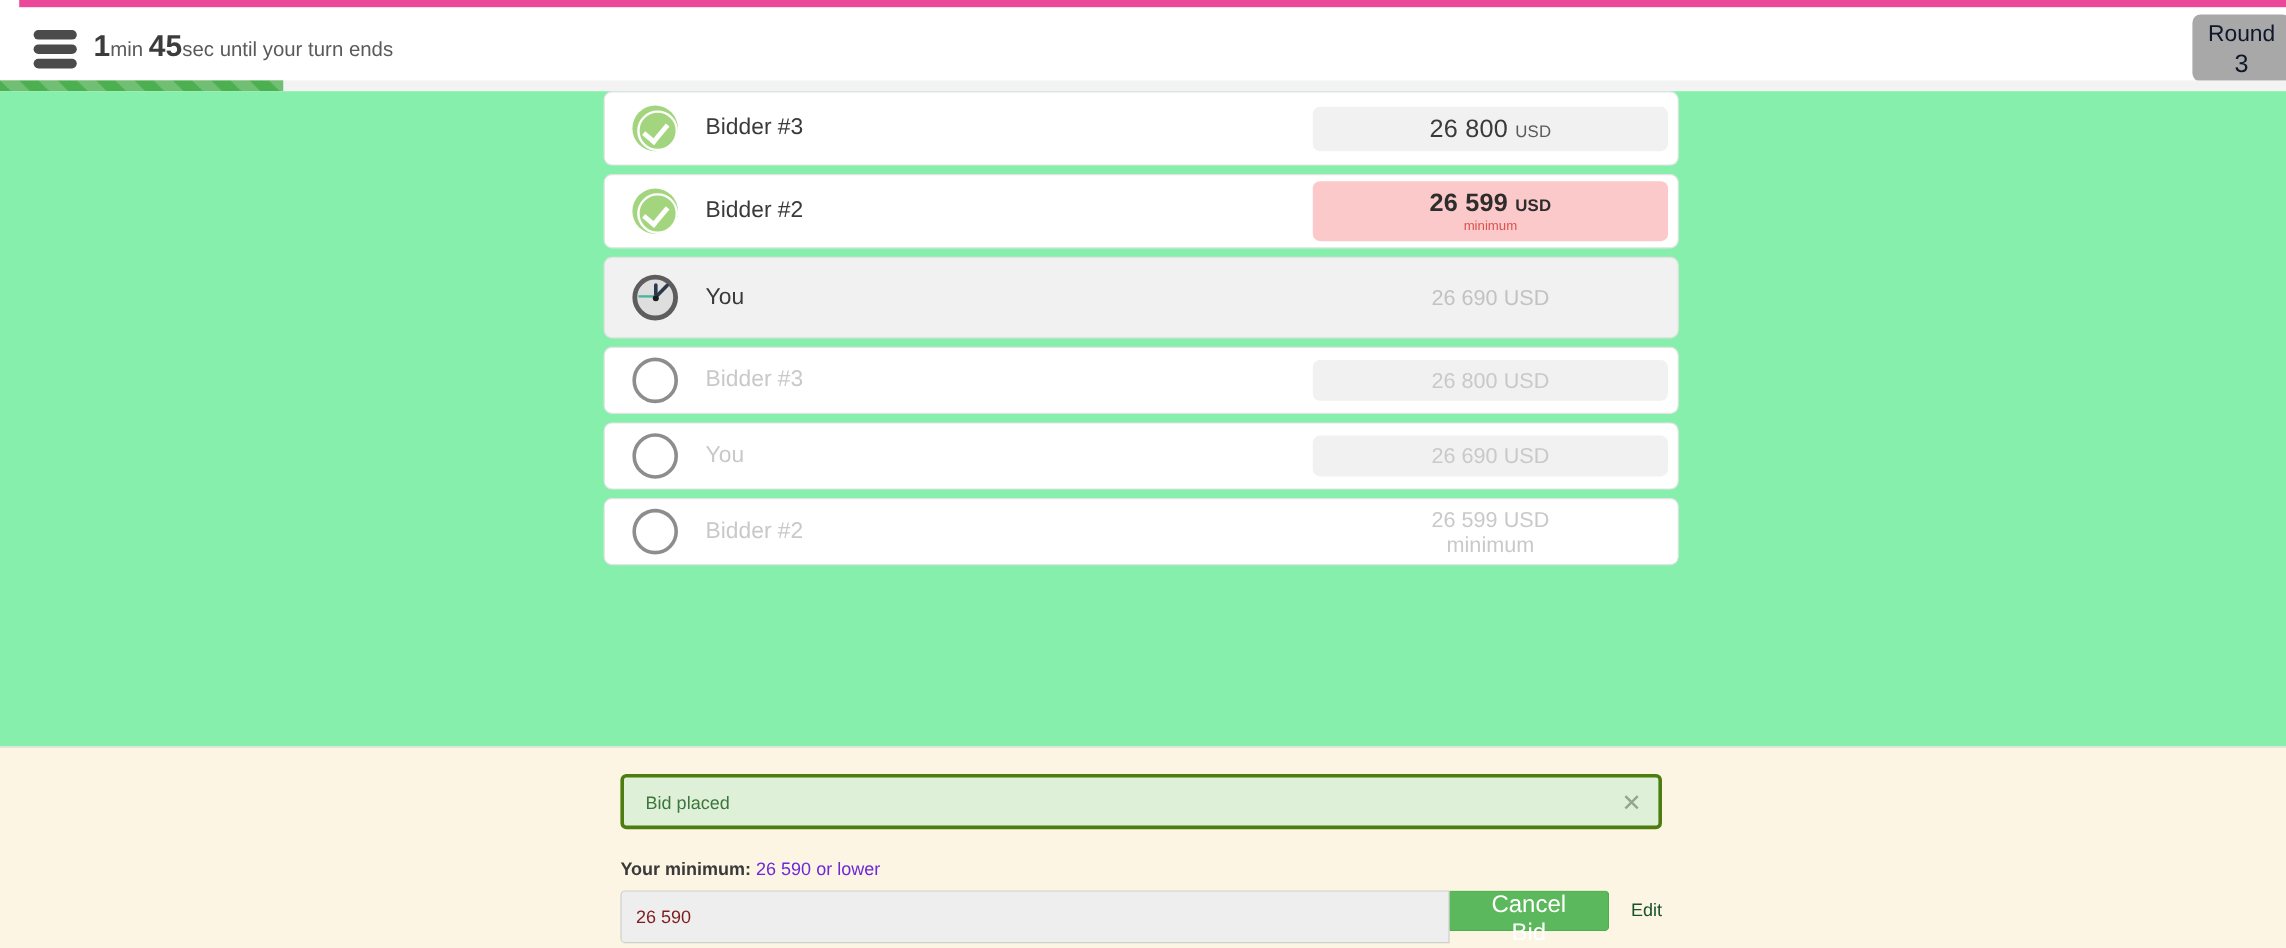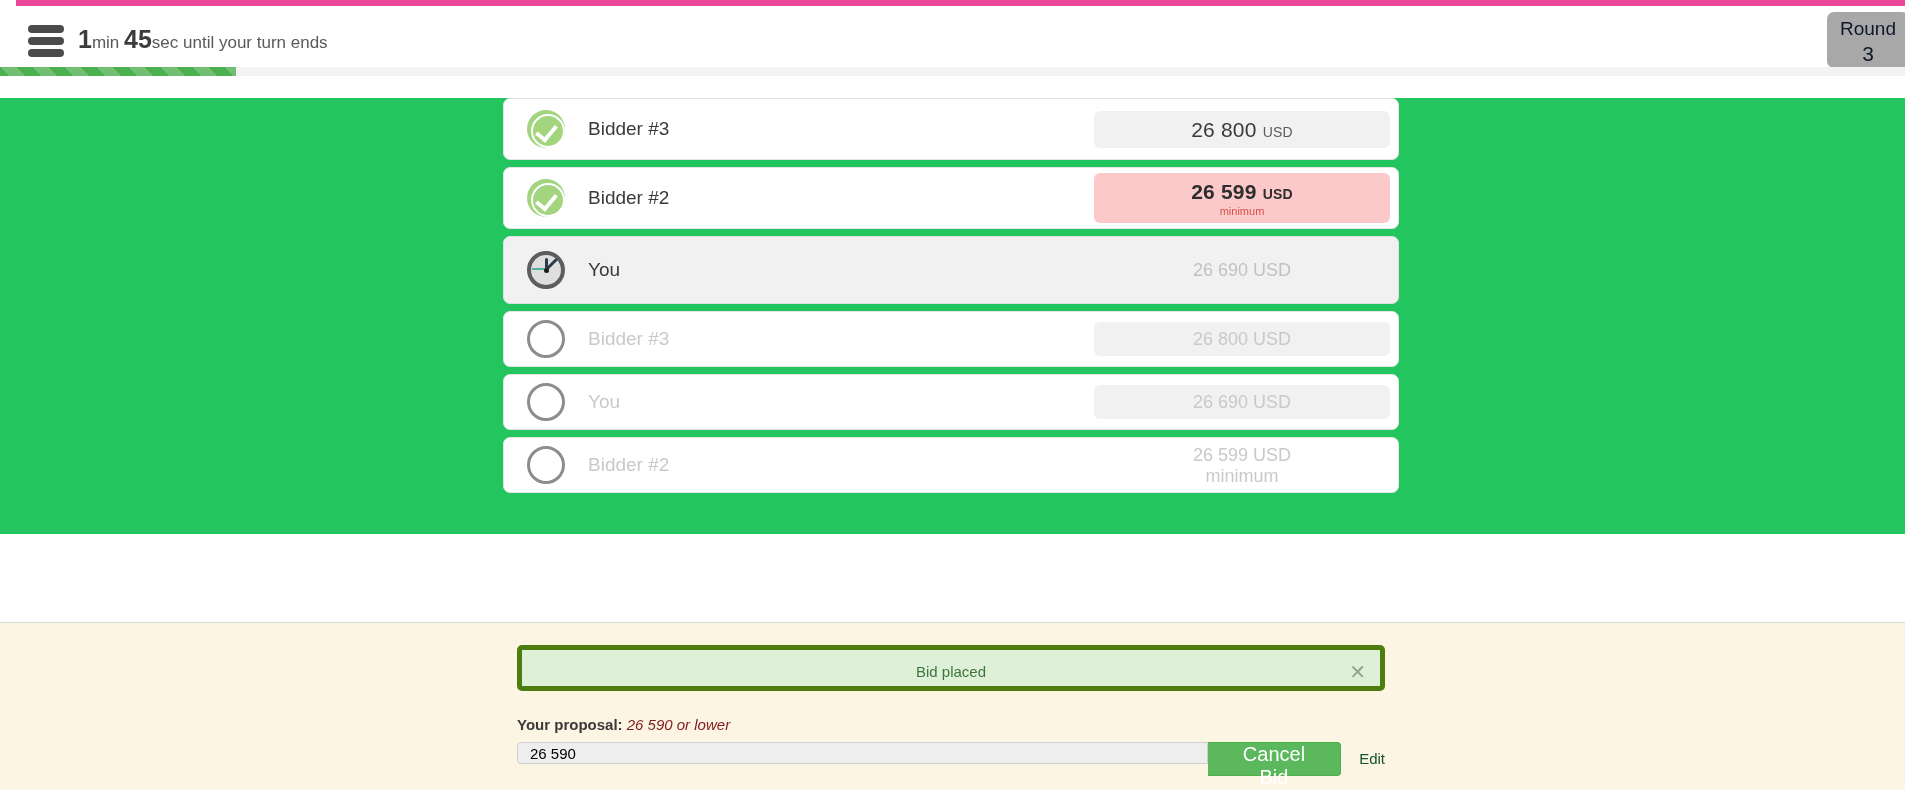--- a/index.html
+++ b/index.html
@@ -91,23 +91,22 @@
       transparent 50%, rgba(255,255,255,.20) 50%,
       rgba(255,255,255,.20) 75%, transparent 75%, transparent);
     background-size: 32px 32px;
   }
 
   
   .main {
     position: absolute;
     top: 76px; left: 0;
     width: 1905px;
-    height: 436px;
-    background: #22c55e;
-    margin-top: 22px;
+    height: 546px;
+    background: #86efac;
   }
 
   .center-col {
     position: absolute;
     left: 503px;
     top: 0;
     width: 896px;
   }
 
   
@@ -282,62 +281,61 @@
   .bottom-inner {
     position: absolute;
     left: 517px;
     top: 22px;
     width: 868px;
   }
 
   .alert-success {
     position: relative;
     background: #dff0d8;
-    border: 5px solid #4d7c0f;
+    border: 3px solid #4d7c0f;
     border-radius: 5px;
     height: 46px;
     line-height: 44px;
     padding: 0 18px;
     color: #3c763d;
     font-size: 15px;
-    text-align: center;
   }
   .alert-close {
     position: absolute;
     right: 14px;
     top: 0;
     line-height: 44px;
     font-size: 20px;
     color: #8fa88a;
     cursor: pointer;
   }
 
   .proposal-label {
     margin-top: 25px;
     font-size: 15px;
     color: #3a3a3a;
   }
   .proposal-label b { font-weight: 700; }
-  .proposal-label .muted { color: #7f1d1d; font-weight: 400; font-style: italic; }
+  .proposal-label .muted { color: #6d28d9; font-weight: 400; }
 
   .input-row {
     margin-top: 9px;
     display: flex;
     align-items: stretch;
     height: 34px;
   }
   .bid-input {
     width: 722px;
-    height: 22px;
+    height: 44px;
     background: #eeeeee;
     border: 1px solid #cfcfcf;
     border-radius: 4px 0 0 4px;
     padding: 0 12px;
     font-size: 15px;
-    color: #000000;
+    color: #7f1d1d;
     font-family: "Liberation Sans", sans-serif;
     outline: none;
   }
   .cancel-bid-btn {
     height: 34px;
     padding: 0 20px;
     background: #5cb85c;
     border: 1px solid #4cae4c;
     border-left: none;
     border-radius: 0 4px 4px 0;
@@ -468,21 +466,21 @@
 
 <div class="bottom-panel">
   <div class="bottom-inner">
 
     <div class="alert-success">
       <span>Bid placed</span>
       <span class="alert-close">✕</span>
     </div>
 
     <div class="proposal-label">
-      <b>Your proposal:</b>
+      <b>Your minimum:</b>
       <span class="muted">26 590 or lower</span>
     </div>
 
     <div class="input-row">
       <input class="bid-input" type="text" value="26 590" placeholder="26 590" style="">
       <button class="cancel-bid-btn">Cancel Bid</button>
       <a class="edit-link" href="#">Edit</a>
     </div>
 
   </div>

